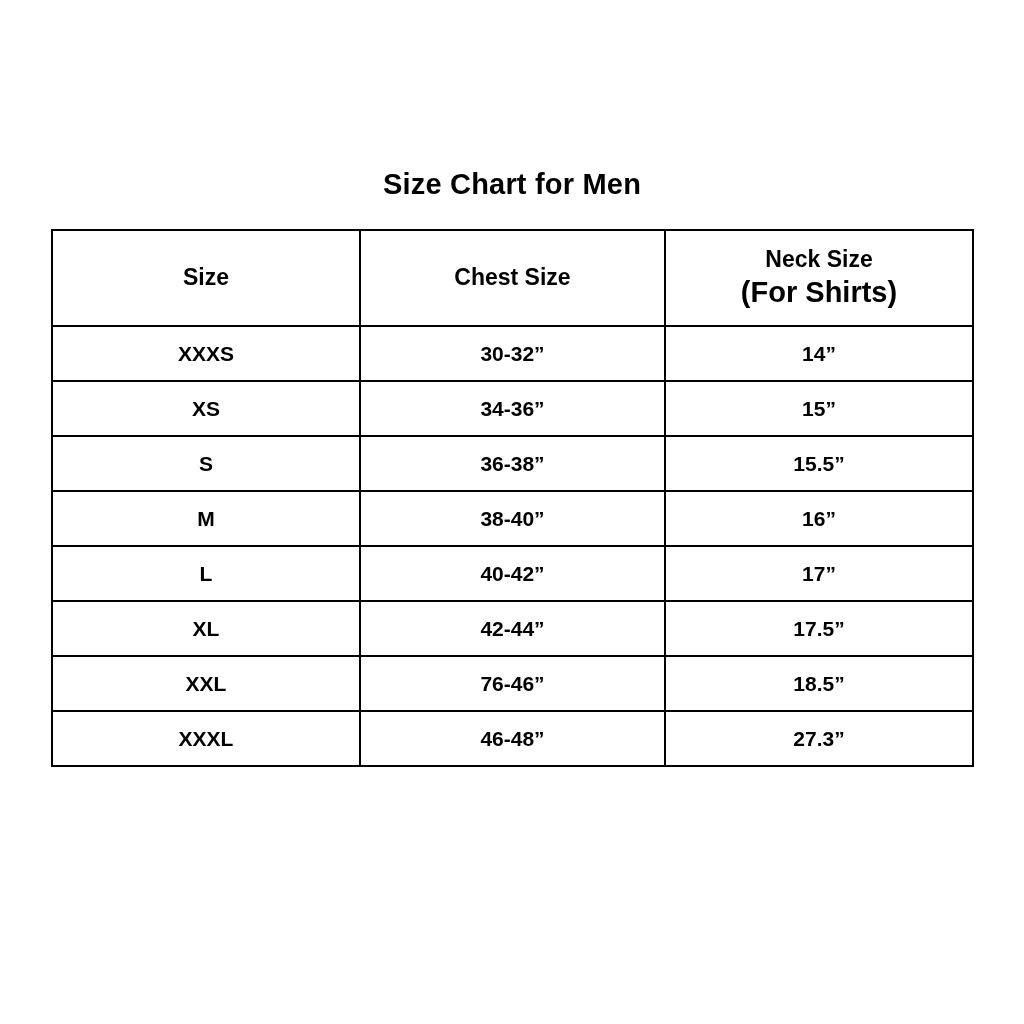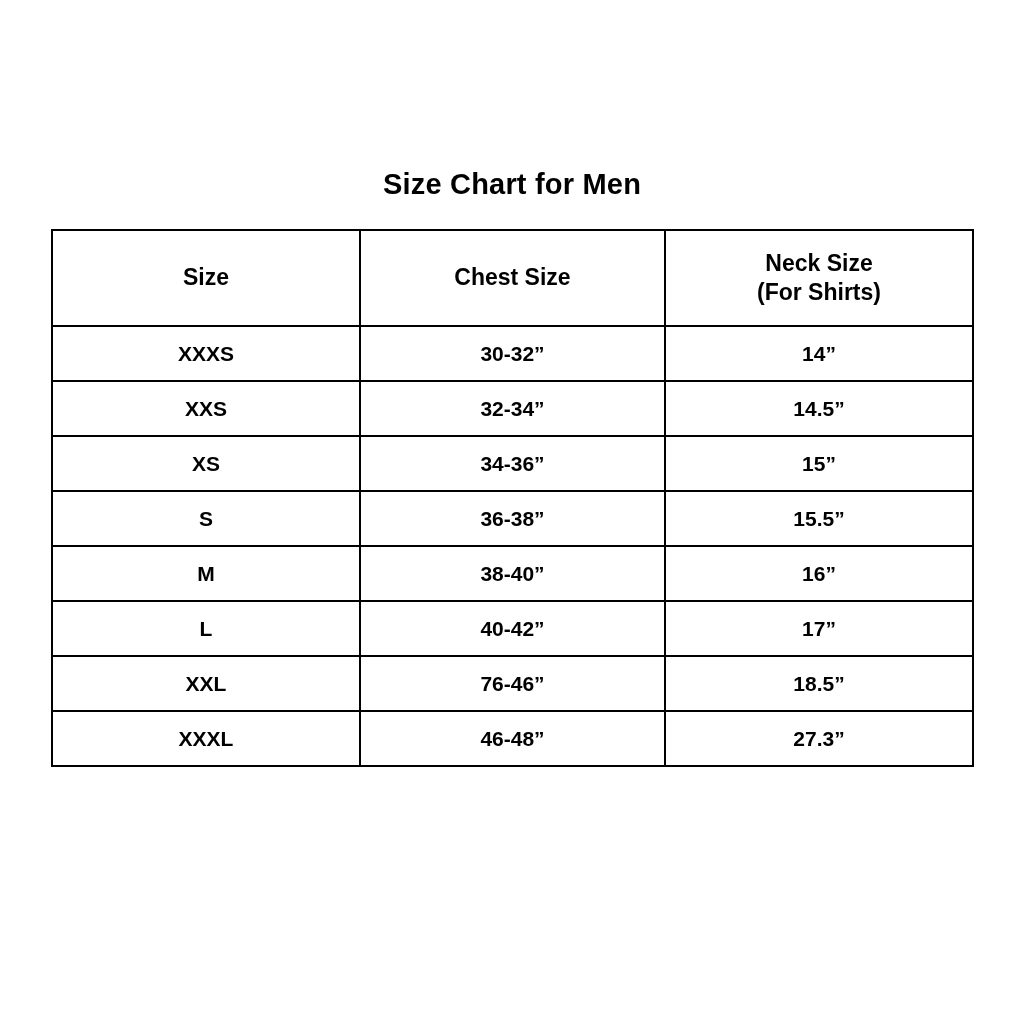--- a/index.html
+++ b/index.html
@@ -53,21 +53,21 @@
   table.size-chart col.c3 { width: 308px; }
   table.size-chart thead th {
     height: 94px;
     font-size: 23px;
     line-height: 1.28;
     vertical-align: middle;
     padding: 0 6px;
   }
   table.size-chart thead th .sub {
     display: block;
-    font-size: 23px;
+    font-size: 29px;
     font-weight: bold;
   }
   table.size-chart tbody td {
     height: 53px;
     font-size: 21px;
     vertical-align: middle;
     padding: 0 6px;
   }
   table.size-chart tbody td.size-col {
     font-size: 21px;
@@ -97,45 +97,45 @@
           </th>
         </tr>
       </thead>
       <tbody>
         <tr>
           <td class="size-col">XXXS</td>
           <td>30-32”</td>
           <td>14”</td>
         </tr>
         <tr>
-          <td class="size-col">XXS</td>
-          <td>32-34”</td>
-          <td>14.5”</td>
-        </tr>
-        <tr>
           <td class="size-col">XS</td>
           <td>34-36”</td>
           <td>15”</td>
         </tr>
         <tr>
           <td class="size-col">S</td>
           <td>36-38”</td>
           <td>15.5”</td>
         </tr>
         <tr>
           <td class="size-col">M</td>
           <td>38-40”</td>
           <td>16”</td>
         </tr>
         <tr>
           <td class="size-col">L</td>
           <td>40-42”</td>
           <td>17”</td>
         </tr>
         <tr>
+          <td class="size-col">XL</td>
+          <td>42-44”</td>
+          <td>17.5”</td>
+        </tr>
+        <tr>
           <td class="size-col">XXL</td>
           <td>76-46”</td>
           <td>18.5”</td>
         </tr>
         <tr>
           <td class="size-col">XXXL</td>
           <td>46-48”</td>
           <td>27.3”</td>
         </tr>
       </tbody>

